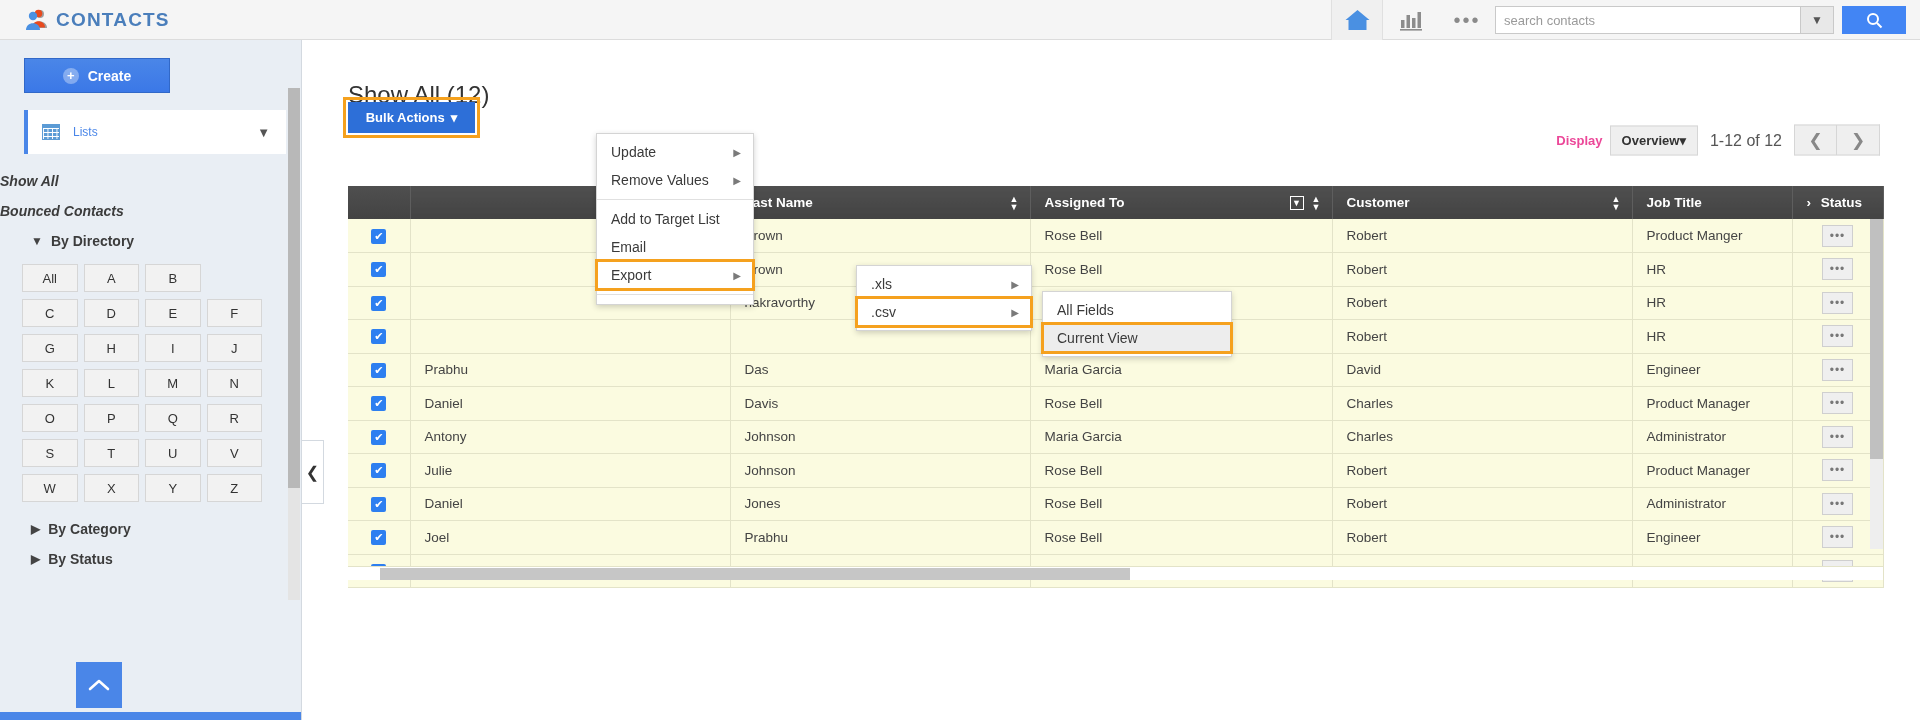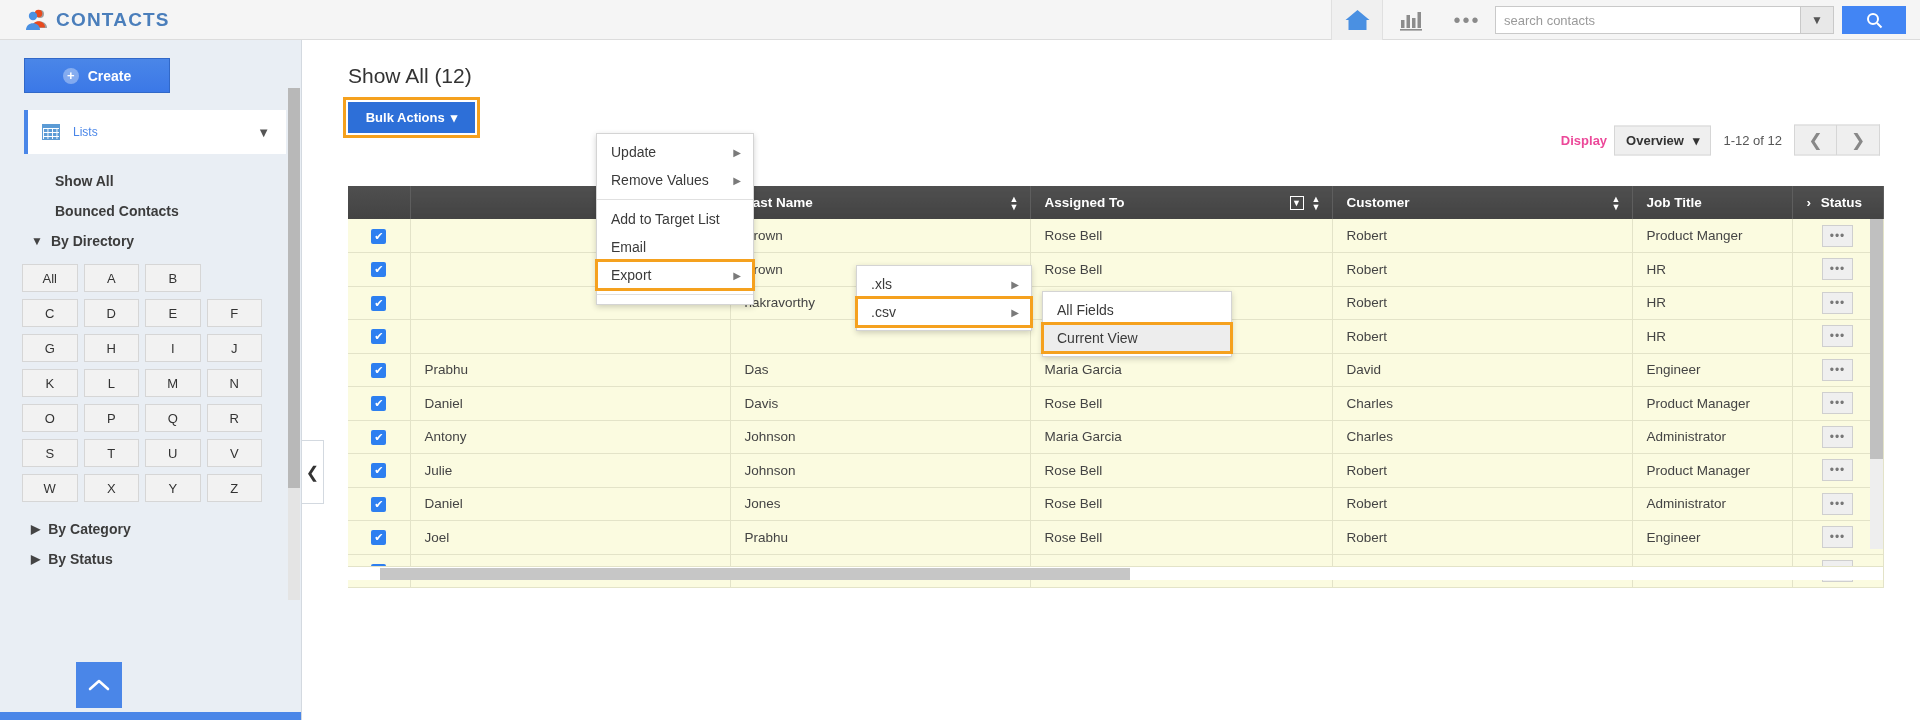--- a/index.html
+++ b/index.html
@@ -85,22 +85,22 @@
   .lists-icon::before{
     content:""; position:absolute; left:1px;top:4px;right:1px;bottom:1px;
     background:
       linear-gradient(to right,#fff 1px,transparent 1px) 0 0/4.5px 100%,
       linear-gradient(to bottom,#fff 1px,transparent 1px) 0 0/100% 4px;
   }
   .lists-label { margin-left:13px; color:#4a86e8; font-size:12px; }
   .lists-caret { position:absolute; right:16px; color:#555; font-size:13px; }
 
   .side-link {
-    margin-left:55px; font-size:14px; font-weight:bold; color:#3c3c3c;
-    height:30px; display:flex; align-items:center; cursor:pointer;
+    font-size:14px; font-weight:bold; color:#3c3c3c;
+    height:30px; display:flex; align-items:center; cursor:pointer;font-style:italic;
   }
   .side-link.first { margin-top:12px; }
   .side-group {
     margin-left:31px; font-size:14px; font-weight:bold; color:#3c3c3c;
     height:30px; display:flex; align-items:center; gap:8px; cursor:pointer;
   }
   .side-group .chev { font-size:12px; color:#444; }
   .alpha-grid {
     margin-left:22px; margin-top:8px; width:240px;
     display:grid; grid-template-columns:repeat(4,1fr); gap:7px 6px;
@@ -129,43 +129,43 @@
     color:#fff;font-size:20px; cursor:pointer;
   }
   .bottom-bar {
     position:absolute; left:0; bottom:0; width:395px; height:8px;
     background:#4a86e8;
   }
 
   
   .main { position:absolute; left:303px; top:40px; right:0; bottom:0; background:#fff; }
   .page-title {
-    position:absolute; left:45px; top:24px; font-size:21px; color:#333;
+    position:absolute; left:45px; top:41px; font-size:24px; color:#333;
   }
   .bulk-wrap { position:absolute; left:45px; top:62px;border-radius:6px; }
   .bulk-btn {
     width:127px;height:31px; background:#2d6fd8; color:#fff;
     font-size:13px; font-weight:bold;
     display:flex;align-items:center;justify-content:center;gap:6px;
     cursor:pointer;
   }
   .hl { outline:3px solid #f5a11e; outline-offset:2px; }
 
   .display-wrap {
     position:absolute; right:40px; top:100px;
     display:flex; align-items:center; gap:0;
     transform: translateY(-50%);
   }
   .display-label { font-size:13px;font-weight:bold;color:#ec4899; margin-right:7px;}
   .display-select {
     height:30px; padding:0 11px; background:#efefef; border:1px solid #d6d6d6;
-    display:flex;align-items:center;gap:9px; font-size:13px;font-weight:bold;color:#333;
+    display:flex;align-items:center;font-size:13px;font-weight:bold;color:#333;
     cursor:pointer;
   }
-  .range-text { font-size:13px;color:#555; margin:0 12px; }
+  .range-text { font-size:16px;color:#555; margin:0 12px; }
   .pg-btn {
     width:43px;height:31px;background:#efefef;border:1px solid #d6d6d6;
     display:flex;align-items:center;justify-content:center;
     color:#888;font-size:17px;cursor:pointer;
   }
   .pg-btn + .pg-btn { border-left:none; }
 
   
   .table-area {
     position:absolute; left:45px; top:146px; width:1535px; height:394px;

